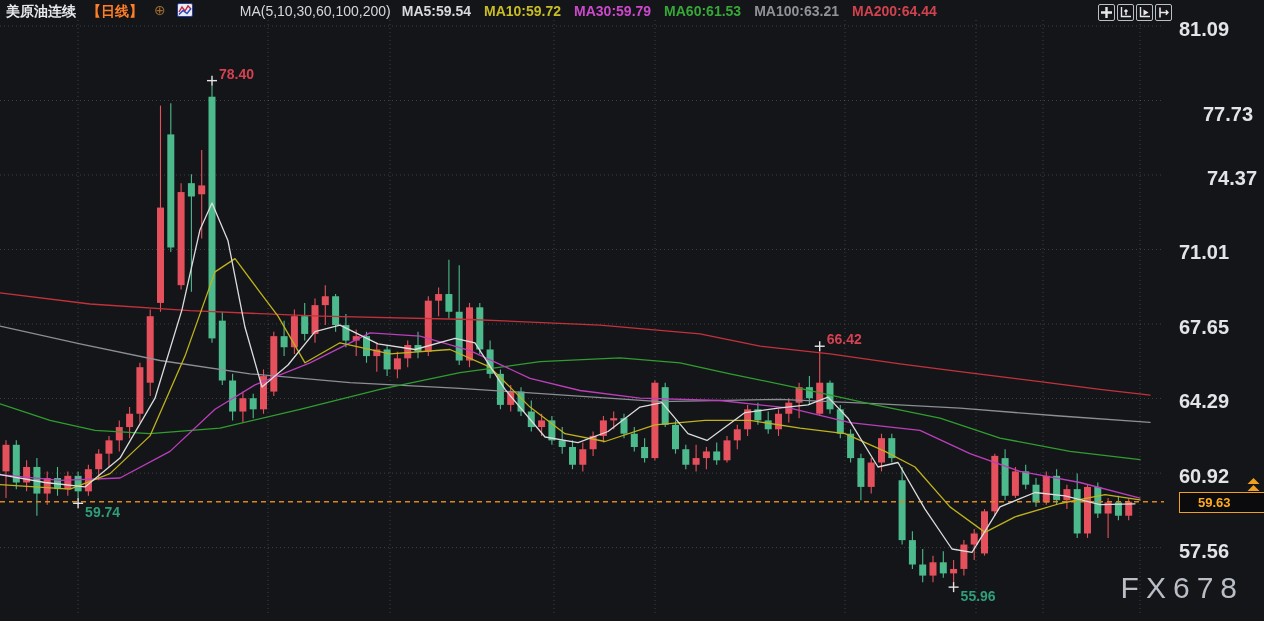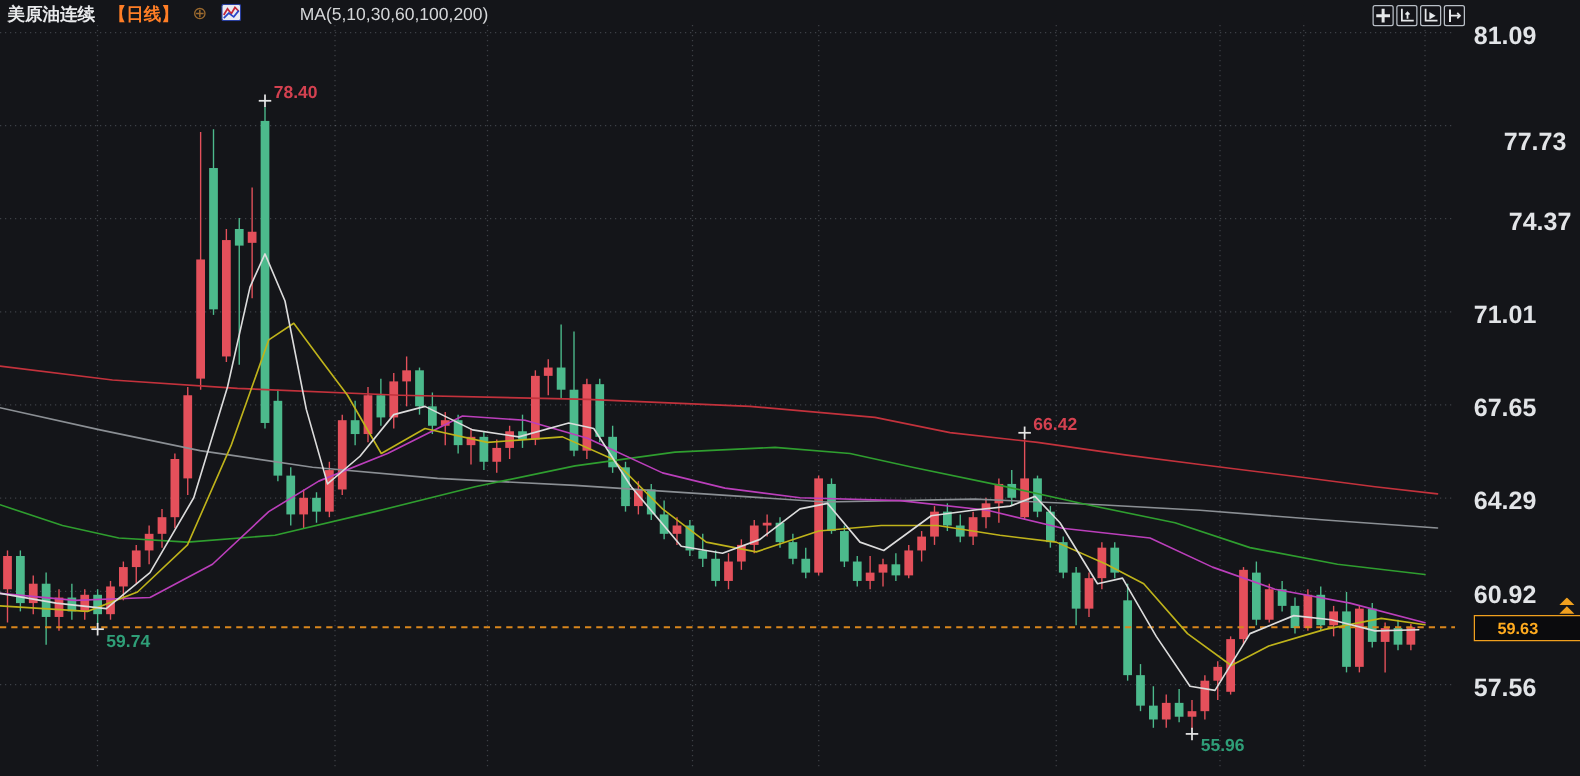--- a/index.html
+++ b/index.html
@@ -307,20 +307,28 @@
     <span class="period">【日线】</span>
     <span class="addico">⊕</span>
     <span style="display:inline-flex;">
       <svg width="16" height="14" viewBox="0 0 16 14">
         <rect x="0.5" y="0.5" width="15" height="13" rx="1.5" fill="#e9ebf2" stroke="#2a3f9e"></rect>
         <polyline points="2,9 5,4 8,8 11,3 14,6" fill="none" stroke="#c52838" stroke-width="1.4"></polyline>
         <polyline points="2,11.5 6,7.5 10,10.5 14,5.5" fill="none" stroke="#2846c8" stroke-width="1.4"></polyline>
       </svg>
     </span>
     <span class="macap">MA(5,10,30,60,100,200)</span>
+    <span id="ma-legend">
+        <span style="color: rgb(215, 217, 219);">MA5:59.54</span>
+        <span style="color: rgb(201, 189, 37);">MA10:59.72</span>
+        <span style="color: rgb(204, 73, 204);">MA30:59.79</span>
+        <span style="color: rgb(55, 168, 55);">MA60:61.53</span>
+        <span style="color: rgb(143, 147, 152);">MA100:63.21</span>
+        <span style="color: rgb(208, 66, 77);">MA200:64.44</span>
+      </span>
   </div>
 
   <div id="toolbar">
     <button class="tbtn" title="crosshair-icon">
       <svg width="13" height="13" viewBox="0 0 13 13">
         <path d="M6.5 1 V12 M1 6.5 H12" stroke="#e6e8ea" stroke-width="2.4"></path>
       </svg>
     </button>
     <button class="tbtn" title="scale-y-axis-icon">
       <svg width="13" height="13" viewBox="0 0 13 13">
@@ -356,14 +364,15 @@
   <div id="last-price-box" style="top: 491.768px;">
     <span>59.63</span>
   </div>
   <div id="price-arrow" style="top: 477.768px;">
     <svg width="13" height="14" viewBox="0 0 13 14">
       <polygon points="6.5,0 12.5,6 0.5,6" fill="#f0a01f"></polygon>
       <polygon points="6.5,7 12.5,13 0.5,13" fill="#f0a01f"></polygon>
     </svg>
   </div>
 
+  <div id="watermark">FX678</div>
 
 </div>
 
 </body></html>

